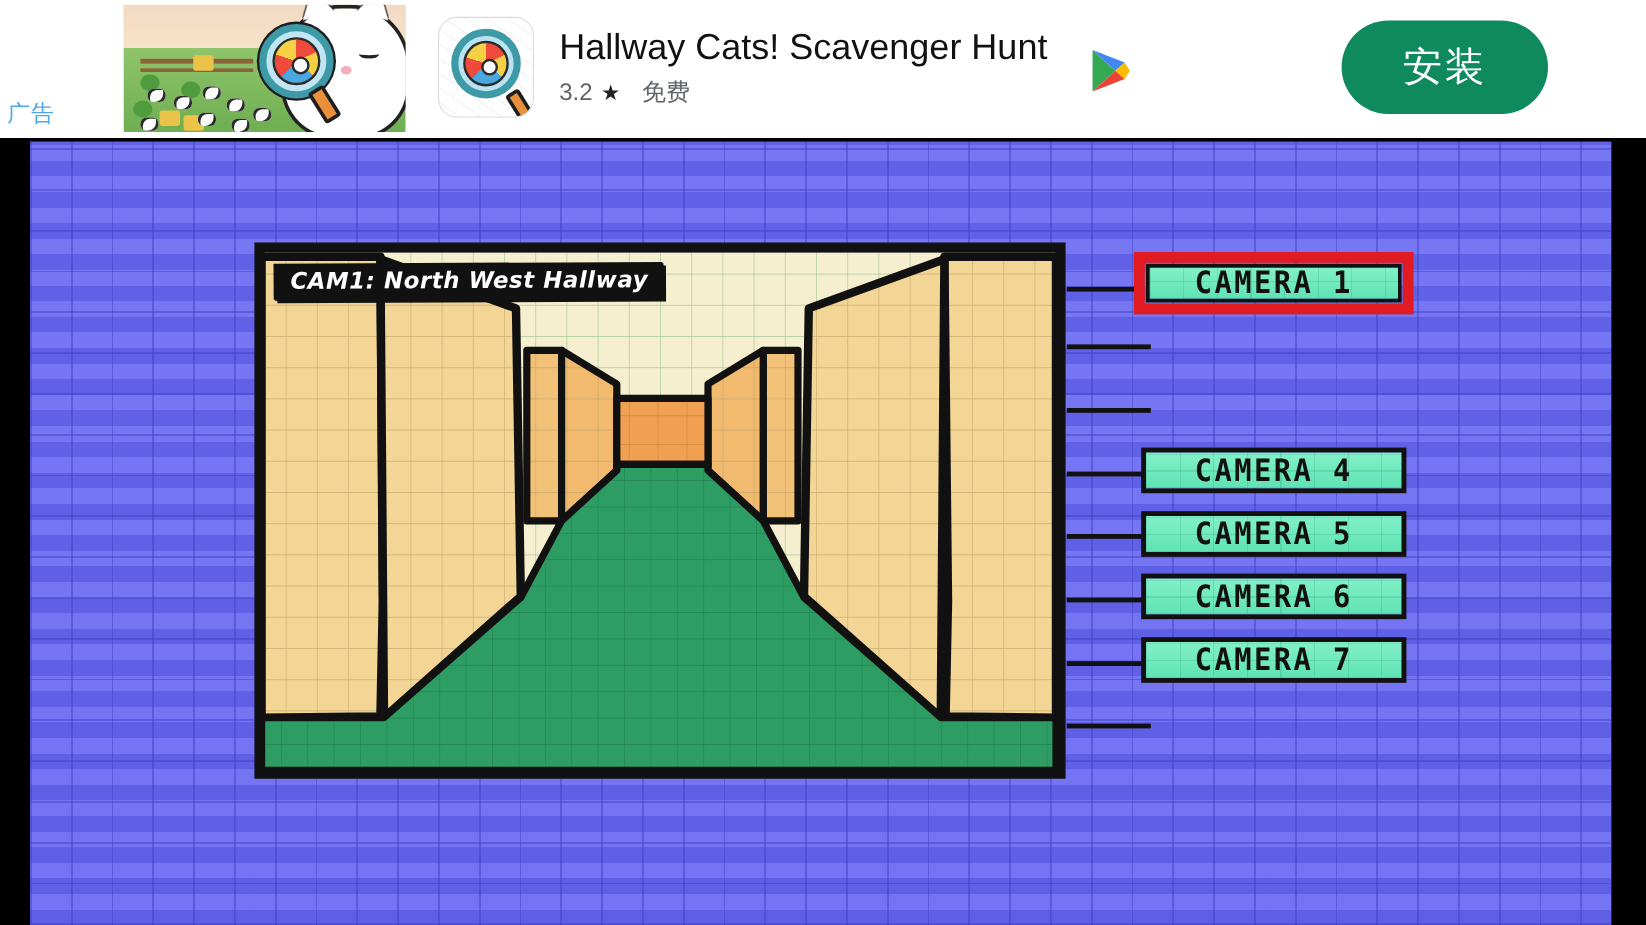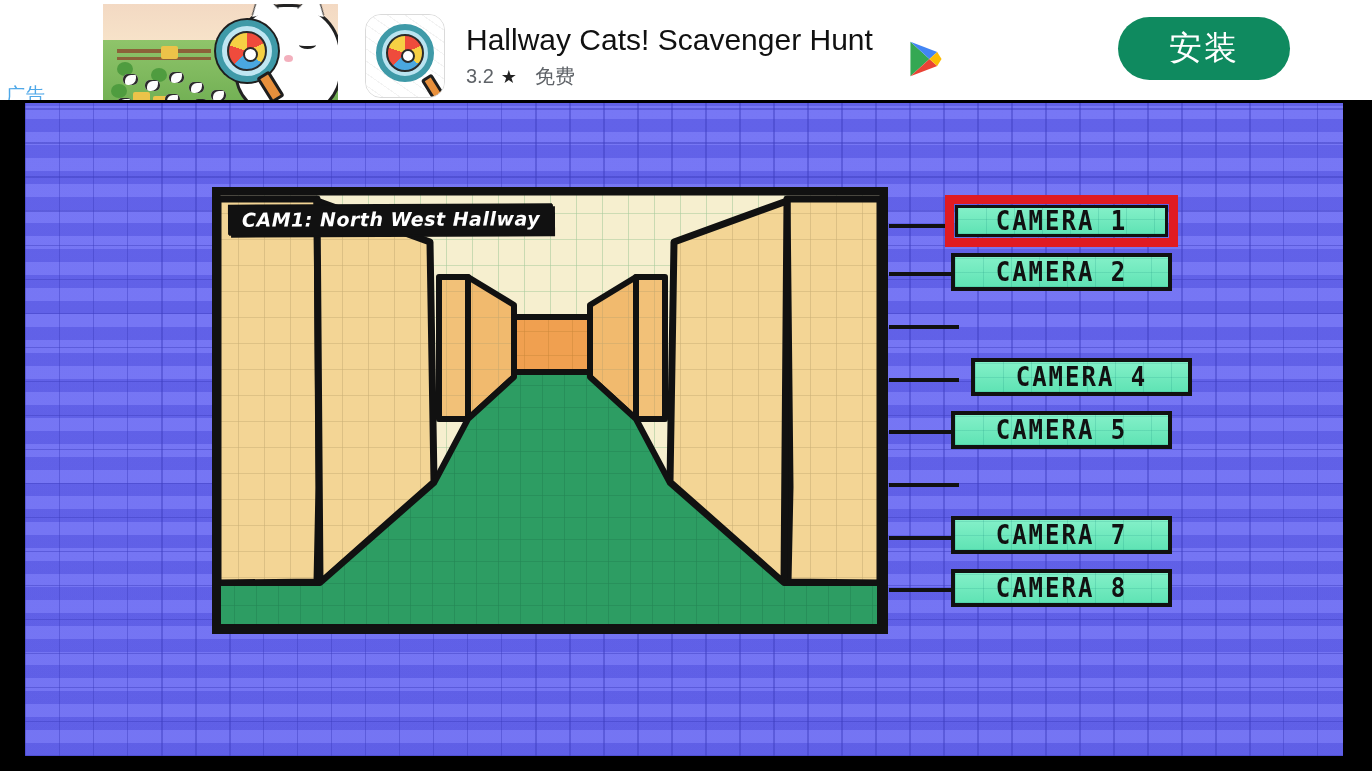--- a/index.html
+++ b/index.html
@@ -97,29 +97,29 @@
   #ad-meta .star{ color:#222; font-size:18px; margin:0 4px 0 7px; }
   #ad-meta .free{ margin-left:14px; }
 
   #gp-logo{ position:absolute; left:908px; top:40px; width:36px; height:38px; }
   #gp-text{
     position:absolute; left:954px; top:41px;
     font-size:28px; color:#5f6368; white-space:nowrap;
     font-family:"Liberation Sans", sans-serif;
   }
   #install-button{
-    position:absolute; left:1118px; top:17px; width:172px; height:63px;
+    position:absolute; left:1118px; top:17px; width:172px; height:78px;
     background:#0f8a5f; border-radius:39px; border:none; cursor:pointer;
     color:#fff; font-size:33px; letter-spacing:2px;
     font-family:Liberation Mono, monospace;
   }
 
   
   #game{
-    position:absolute; left:0; top:100px; width:1372px; height:480px;
+    position:absolute; left:0; top:115px; width:1372px; height:480px;
     background:#000;
   }
   #game-bg{
     position:absolute; left:25px; top:3px; width:1318px; height:653px;
     background:
       repeating-linear-gradient(90deg, rgba(60,60,190,.45) 0 1.5px, transparent 1.5px 34px),
       repeating-linear-gradient(0deg, rgba(60,60,190,.45) 0 1.5px, transparent 1.5px 34px),
       repeating-linear-gradient(0deg, rgba(40,40,170,.16) 0 13px, rgba(255,255,255,.07) 13px 26px),
       linear-gradient(#6d6df4,#6a6af2);
   }
@@ -332,29 +332,26 @@
   <div class="connector" style="top:330px;width:70px;"></div>
   <div class="connector" style="top:383px;width:70px;"></div>
   <div class="connector" style="top:436px;width:70px;"></div>
   <div class="connector" style="top:488px;width:70px;"></div>
 
   <div class="cam-btn active" style="top:95px;">
     <div class="inner">
       <span>CAMERA 1</span>
     </div>
   </div>
-  <div class="cam-btn" style="top:153px;">
-    <span>CAMERA 2</span>
-  </div>
-  <div class="cam-btn" style="top:258px;margin-left:20px;">
+  <div class="cam-btn" style="top:258px;">
     <span>CAMERA 4</span>
   </div>
   <div class="cam-btn" style="top:311px;">
     <span>CAMERA 5</span>
   </div>
+  <div class="cam-btn" style="top:363px;">
+    <span>CAMERA 6</span>
+  </div>
   <div class="cam-btn" style="top:416px;">
     <span>CAMERA 7</span>
   </div>
-  <div class="cam-btn" style="top:469px;">
-    <span>CAMERA 8</span>
-  </div>
 
 </div>
 
 </body></html>

